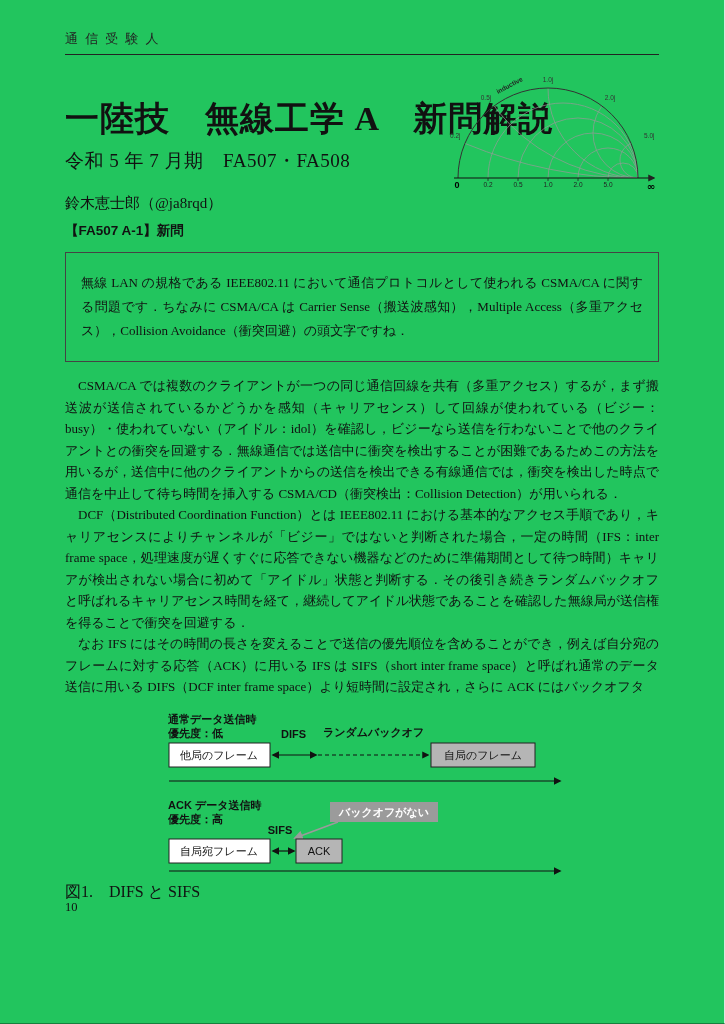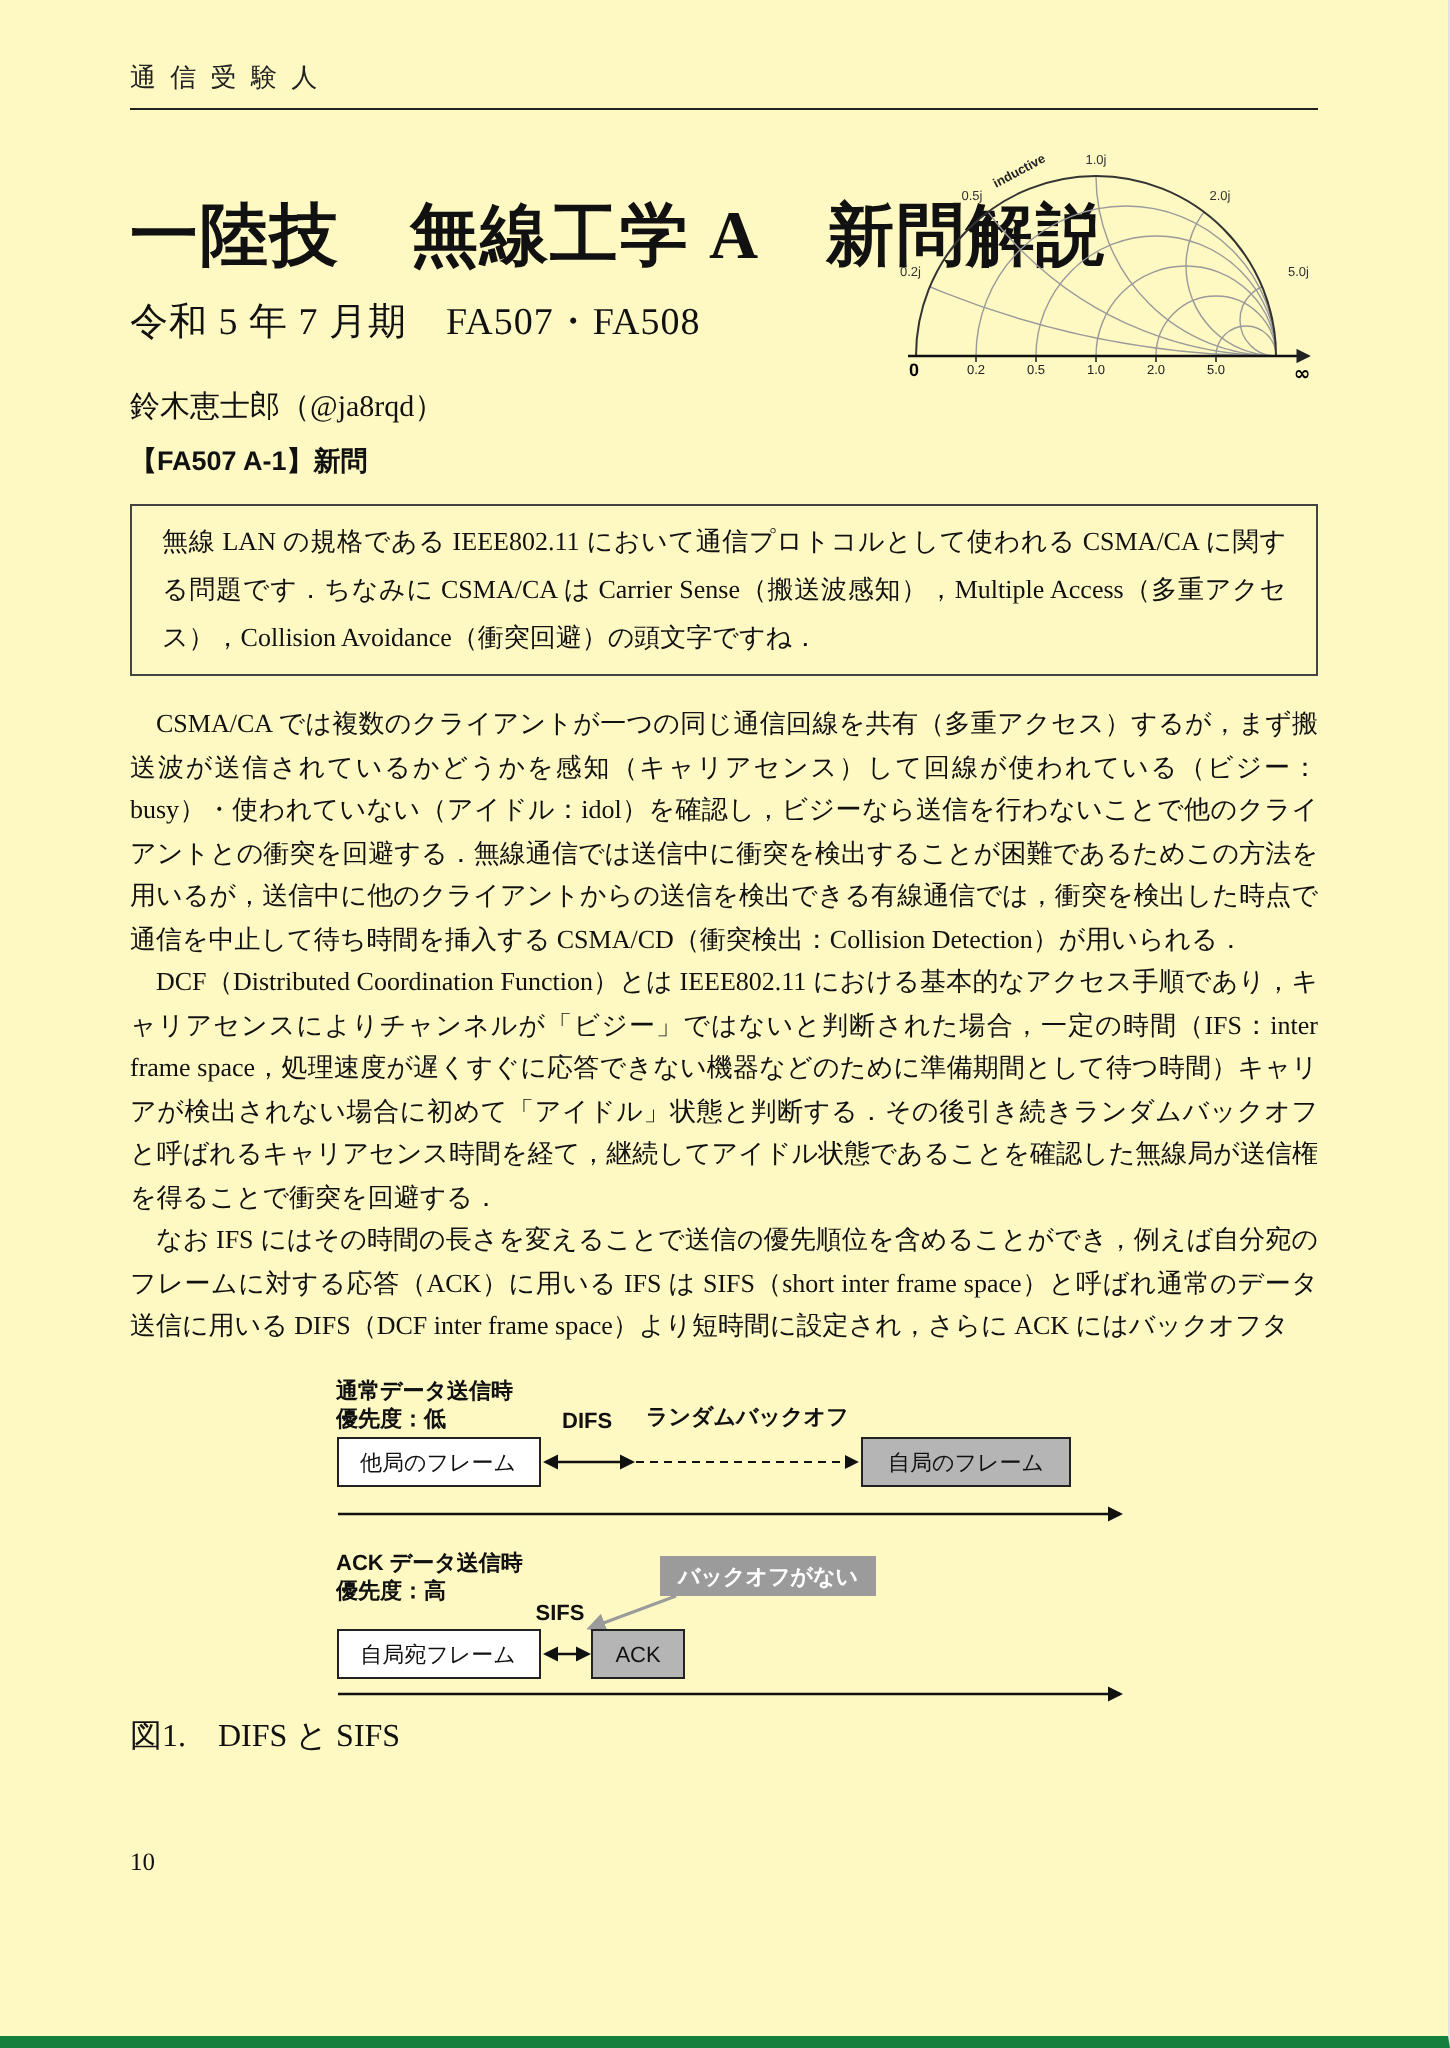--- a/index.html
+++ b/index.html
@@ -1,58 +1,58 @@
 <!DOCTYPE html>
 <html><head>
 <meta charset="utf-8">
 <style>
   html,body{margin:0;padding:0;}
   body{
     width:725px;height:1024px;background:#ffffff;position:relative;
     font-family:"Liberation Serif","DejaVu Serif",serif;color:#111;
     overflow:hidden;
   }
-  .page{position:absolute;inset:0;background:#fef9c3;border-right:1px solid #e2e2e2;border-bottom:6px solid #15803d;}
+  .page{position:absolute;inset:0;background:#22c55e;border-right:1px solid #e2e2e2;border-bottom:1px solid #15803d;}
 
   .header{margin:30px 65px 0;font-size:13px;letter-spacing:0.55em;color:#222;}
   .header-rule{margin:6px 65px 0;border-top:1.4px solid #222;height:0;}
 
   .title{margin:44px 65px 0;font-size:34px;font-weight:bold;letter-spacing:1px;line-height:1.15;}
   .subtitle{margin:10px 65px 0;font-size:19px;letter-spacing:0.5px;}
   .author{margin:20px 65px 0;text-align:left;font-size:15px;}
 
   .smith{position:absolute;left:448px;top:74px;}
   .sct{font-family:"Liberation Sans","DejaVu Sans",sans-serif;font-size:6.5px;fill:#333;}
   .sci{font-family:"Liberation Sans","DejaVu Sans",sans-serif;font-size:6.5px;font-weight:bold;fill:#222;}
   .scax{font-family:"Liberation Sans","DejaVu Sans",sans-serif;font-size:6.5px;fill:#222;}
   .scb0{font-family:"Liberation Sans","DejaVu Sans",sans-serif;font-size:9px;font-weight:bold;fill:#000;}
   .scb8{font-family:"DejaVu Sans",sans-serif;font-size:10px;font-weight:bold;fill:#000;}
 
   .sec-heading{margin:26px 65px 0;font-size:13.5px;font-weight:bold;font-family:"Liberation Sans","DejaVu Sans",sans-serif;}
   .sub-heading{margin:9px 65px 0;font-size:13.5px;font-weight:bold;font-family:"Liberation Sans","DejaVu Sans",sans-serif;}
 
-  .note-box{margin:12px 65px 0;border:1.2px solid #444;padding:6px 15px;}
+  .note-box{margin:12px 65px 0;border:1.2px solid #444;padding:18px 15px;}
   .note-box p{margin:0;font-size:13px;line-height:24px;text-align:justify;}
 
   .body-p{margin:0 65px;font-size:13px;line-height:21.5px;text-align:justify;text-indent:1em;}
   .body-p.first{margin-top:13px;}
 
   .figwrap{margin:14px 65px 0;width:595px;}
   .fig-svg{display:block;margin-left:103px;}
   .caption{text-align:left;font-size:16px;margin-top:6px;}
 
   .fgt{font-family:"Liberation Sans","DejaVu Sans",sans-serif;font-size:11px;font-weight:bold;fill:#111;}
   .fgbox{font-family:"Liberation Sans","DejaVu Sans",sans-serif;font-size:11px;fill:#111;}
   .fgw{font-family:"Liberation Sans","DejaVu Sans",sans-serif;font-size:11px;font-weight:bold;fill:#ffffff;}
   .wb{fill:#ffffff;stroke:#222;stroke-width:1;}
   .ln{stroke:#111;stroke-width:1.2;fill:none;}
   .lndash{stroke:#111;stroke-width:1.1;stroke-dasharray:4 3;fill:none;}
   .lngray{stroke:#9b9b9b;stroke-width:1.6;fill:none;}
 
-  .pagenum{position:absolute;left:65px;top:924px;font-size:12.5px;}
+  .pagenum{position:absolute;left:65px;top:900px;font-size:12.5px;}
 </style>
 </head>
 <body>
 
 <div class="page">
 
   <div class="header">
     <span>通信受験人</span>
   </div>
   <div class="header-rule"></div>

